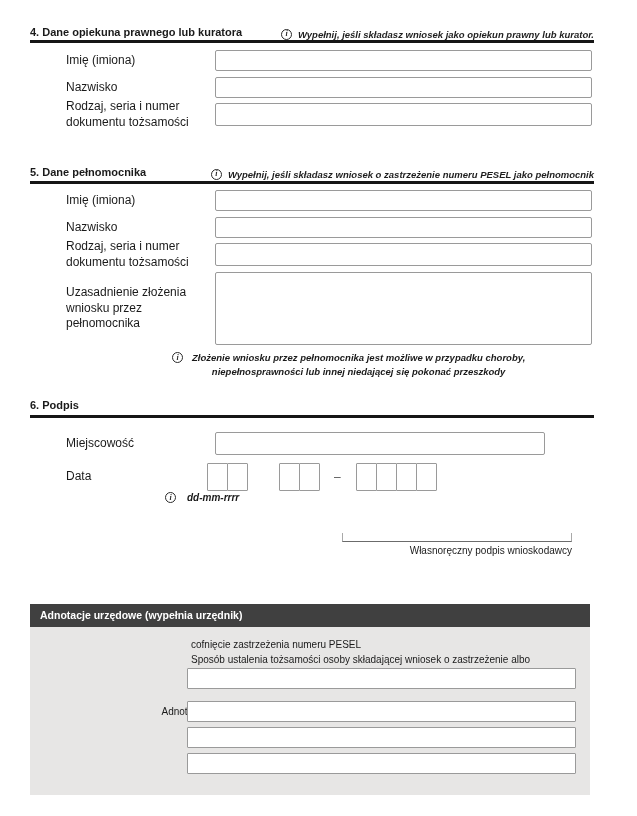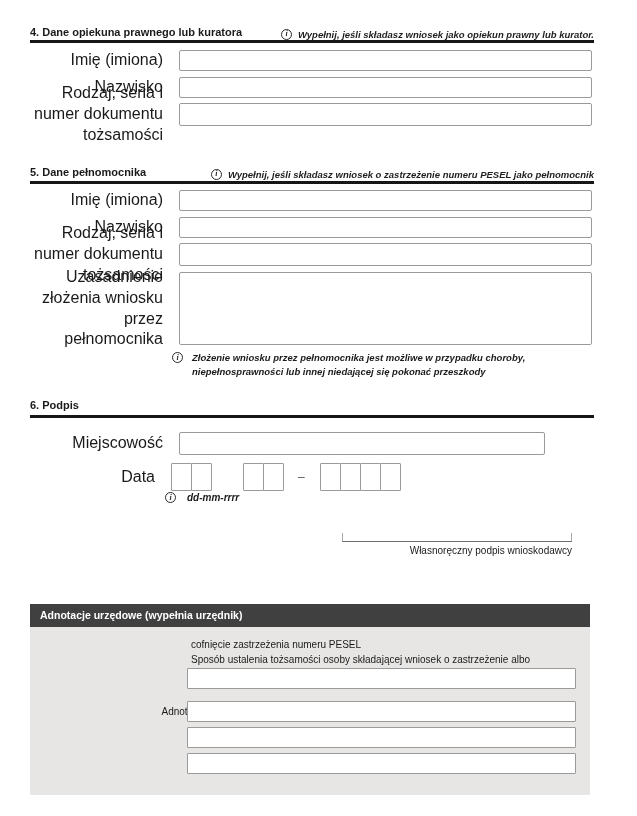--- a/index.html
+++ b/index.html
@@ -24,35 +24,35 @@
   .iicon {
     display:inline-flex; width:11px; height:11px; border:1px solid #2a2a2a;
     border-radius:50%; align-items:center; justify-content:center;
     font:italic bold 8px "Liberation Serif", serif; color:#2a2a2a;
     flex:0 0 auto; line-height:1;
   }
 
   
   .frow { left:30px; width:562px; display:flex; align-items:center; }
   .flabel {
-    width:133px; margin-right:8px; text-align:right; font-size:16px;
-    line-height:1.3; color:#1a1a1a; flex:0 0 auto;
+    width:133px; margin-right:8px; text-align:left; font-size:12px;
+    line-height:1.3; color:#1a1a1a; flex:0 0 auto;margin-left:36px;
   }
   .tinput {
     flex:1 1 auto; border:1px solid #9a9a9a; border-radius:2px;
     background:#fff; font:10px "Liberation Sans", sans-serif; padding:0 4px;
     outline:none;
   }
   .tarea {
     flex:1 1 auto; height:100%; border:1px solid #9a9a9a; border-radius:2px;
     background:#fff; resize:none; font:10px "Liberation Sans", sans-serif;
     padding:3px 4px; outline:none;
   }
   .note { display:flex; gap:9px; align-items:flex-start; }
-  .note-text { font-size:9.5px; font-style:italic; font-weight:600; line-height:14px; }
+  .note-text { font-size:9.5px; font-style:italic; font-weight:600; line-height:14px;text-align:center; }
 
   
   .dgroup { display:inline-flex; }
   .dcell {
     width:21px; height:28px; border:1px solid #9a9a9a; background:#fff;
     margin-left:-1px; text-align:center; font:12px "Liberation Sans", sans-serif;
     outline:none; border-radius:1px;
   }
   .dcell:first-child { margin-left:0; }
   .dsep { font-size:12px; color:#555; margin:0 7px 0 6px; align-self:center; }

